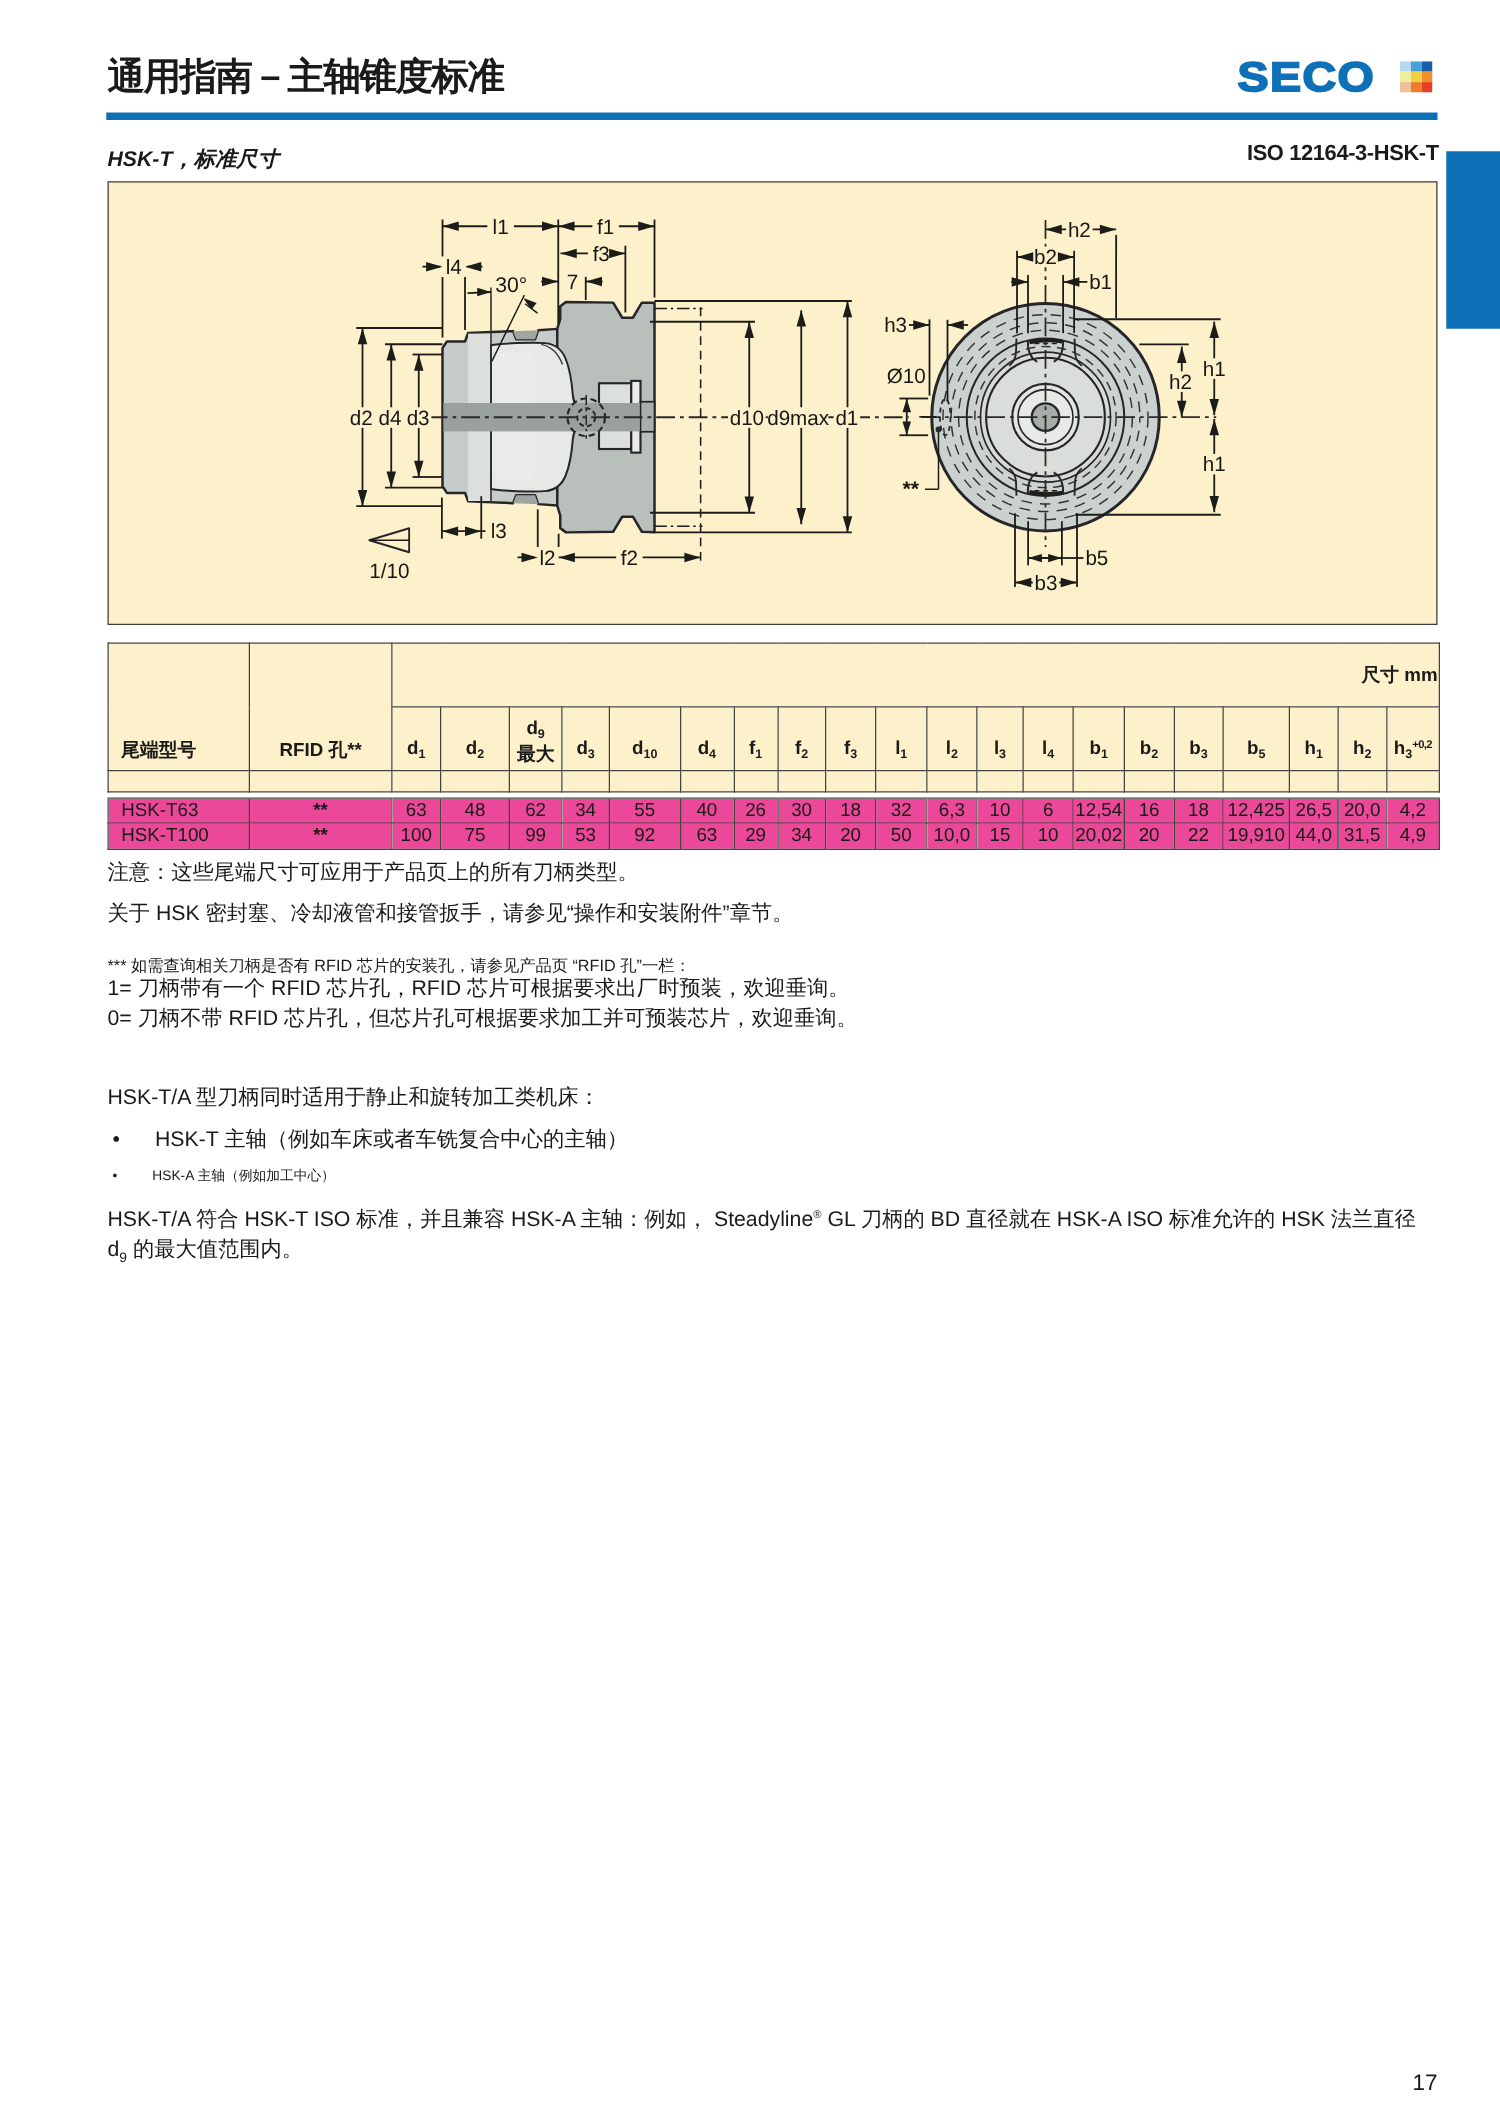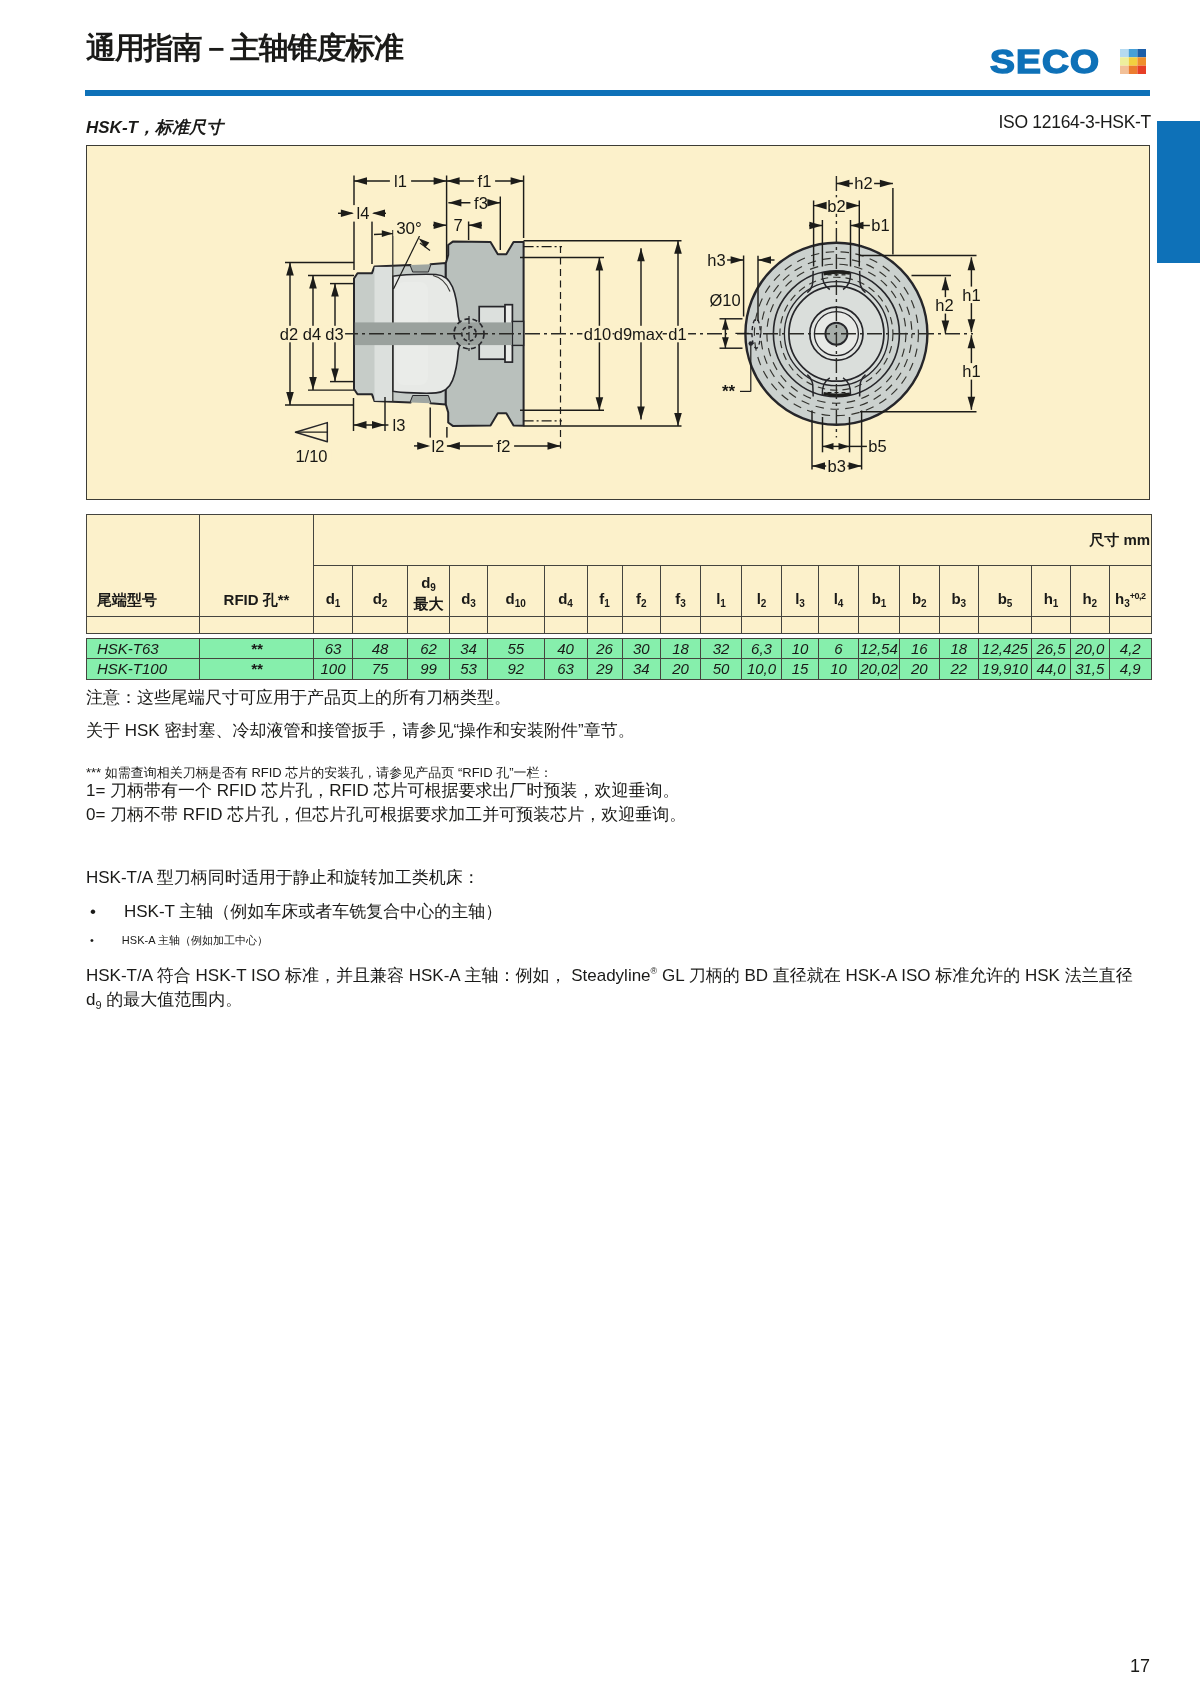--- a/index.html
+++ b/index.html
@@ -3,28 +3,28 @@
 <meta charset="utf-8">
 <style>
   html,body{margin:0;padding:0;}
   body{width:1200px;height:1697px;position:relative;background:#fff;
        font-family:"Liberation Sans",sans-serif;color:#1a1a18;}
   .abs{position:absolute;}
   table td{border:1px solid #45453f;overflow:hidden;}
   td.hc{background:#fcf1cb;font-weight:bold;font-size:15px;}
   td.hc2{text-align:center;vertical-align:bottom;padding-bottom:4px;line-height:16px;}
   td.wg{border-left:none;border-right:none;border-top:1.2px solid #45453f;border-bottom:1.2px solid #45453f;background:#fff;}
-  td.dc{background:#86efac;font-size:15px;text-align:center;vertical-align:middle;font-style:italic;}
+  td.dc{background:#ec4899;font-size:15px;text-align:center;vertical-align:middle;}
   .sb{font-size:10px;vertical-align:-3px;}
   .sp{font-size:9px;vertical-align:5px;letter-spacing:-0.5px;}
 </style>
 </head>
 <body>
 
-<div class="abs" style="left:86px;top:28px;font-size:30px;font-weight:bold;letter-spacing:-1.2px;">通用指南－主轴锥度标准</div>
+<div class="abs" style="left:86px;top:41px;font-size:30px;font-weight:bold;letter-spacing:-1.2px;">通用指南－主轴锥度标准</div>
 
 <div class="abs" style="left:990px;top:43px;font-size:33px;font-weight:bold;color:#0e71b8;letter-spacing:1px;-webkit-text-stroke:1.5px #0e71b8;transform:scaleX(1.13);transform-origin:0 0;">SECO</div>
 
 <div class="abs" style="left:1120px;top:49px;width:26px;height:25px;">
 <svg width="26" height="25">
 <rect x="0" y="0" width="8.7" height="8.3" fill="#b5daf1"></rect>
       <rect x="8.7" y="0" width="8.7" height="8.3" fill="#47a0d8"></rect>
       <rect x="17.4" y="0" width="8.6" height="8.3" fill="#1c5fa9"></rect>
 <rect x="0" y="8.3" width="8.7" height="8.4" fill="#eeef9d"></rect>
       <rect x="8.7" y="8.3" width="8.7" height="8.4" fill="#f2d03f"></rect>
@@ -32,21 +32,21 @@
 <rect x="0" y="16.7" width="8.7" height="8.3" fill="#f2c098"></rect>
       <rect x="8.7" y="16.7" width="8.7" height="8.3" fill="#ec7c2f"></rect>
       <rect x="17.4" y="16.7" width="8.6" height="8.3" fill="#e73e26"></rect>
 </svg>
 </div>
 
 <div class="abs" style="left:85px;top:90px;width:1065px;height:6px;background:#0e71b8;"></div>
 
 <div class="abs" style="left:86px;top:116px;font-size:17px;font-weight:bold;font-style:italic;">HSK-T，标准尺寸</div>
 
-<div class="abs" style="left:903px;top:112px;width:248px;font-size:17.5px;font-weight:normal;text-align:right;letter-spacing:-0.3px;white-space:nowrap;">ISO 12164-3-HSK-T</div>
+<div class="abs" style="left:903px;top:112px;width:248px;font-size:17.5px;font-weight:bold;text-align:right;letter-spacing:-0.3px;white-space:nowrap;">ISO 12164-3-HSK-T</div>
 
 <div class="abs" style="left:1157px;top:121px;width:43px;height:142px;background:#0e71b8;"></div>
 
 <div class="abs" style="left:86px;top:145px;width:1064px;height:355px;background:#fcf1cb;border:1.6px solid #3c3c36;box-sizing:border-box;"></div>
 <div class="abs" style="left:86px;top:145px;width:1064px;height:355px;">
 <svg width="1064" height="355" viewBox="86 145 1064 355" font-family="Liberation Sans, sans-serif">
 
 <path d="M354,278.5 L357.5,273.2 L372,273.2 L374.5,266.4 L410.5,264.9 L413,271.4 L428,271.4 L430.5,264.2 L445.8,263.1 L445.8,404.4 L430.5,403.3 L428,396.1 L413,396.1 L410.5,402.6 L374.5,401.1 L372,394.3 L357.5,394.3 L354,389 Z" fill="#c6ccc8" stroke="#26262a" stroke-width="2" stroke-linejoin="round"></path>
 
 <path d="M445.8,263.1 L448.2,255 L448.2,245 L452.8,241.6 L490.5,242.1 L497.8,254.2 L506.3,254.2 L513.5,242.1 L523.6,242.1 L523.6,425.8 L513.5,425.4 L506.3,413.3 L497.8,413.3 L490.5,425.4 L452.8,425.9 L448.2,422.5 L448.2,412.5 L445.8,404.4 Z" fill="#b9c0bc" stroke="#26262a" stroke-width="2" stroke-linejoin="round"></path>

